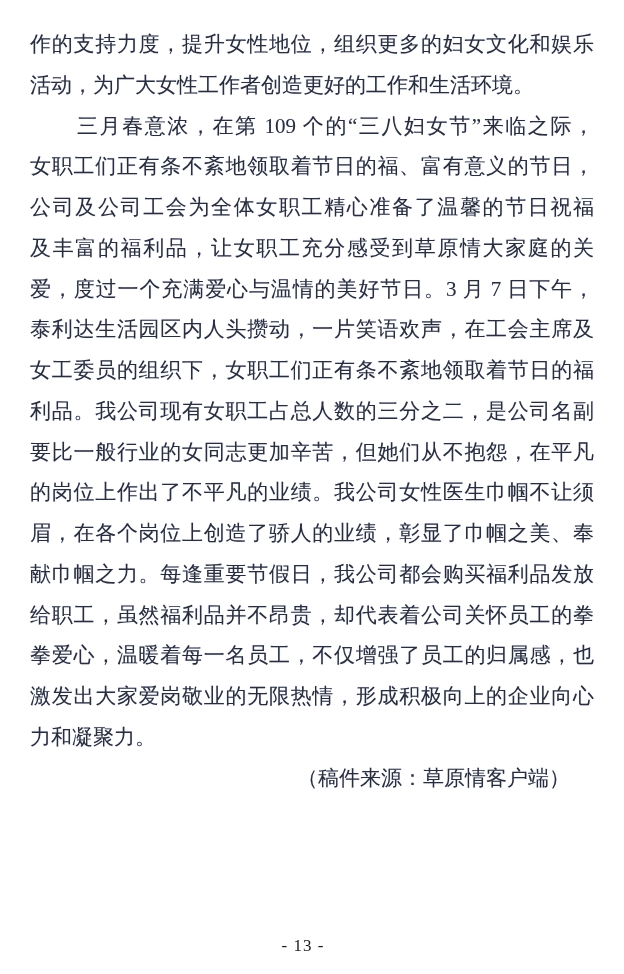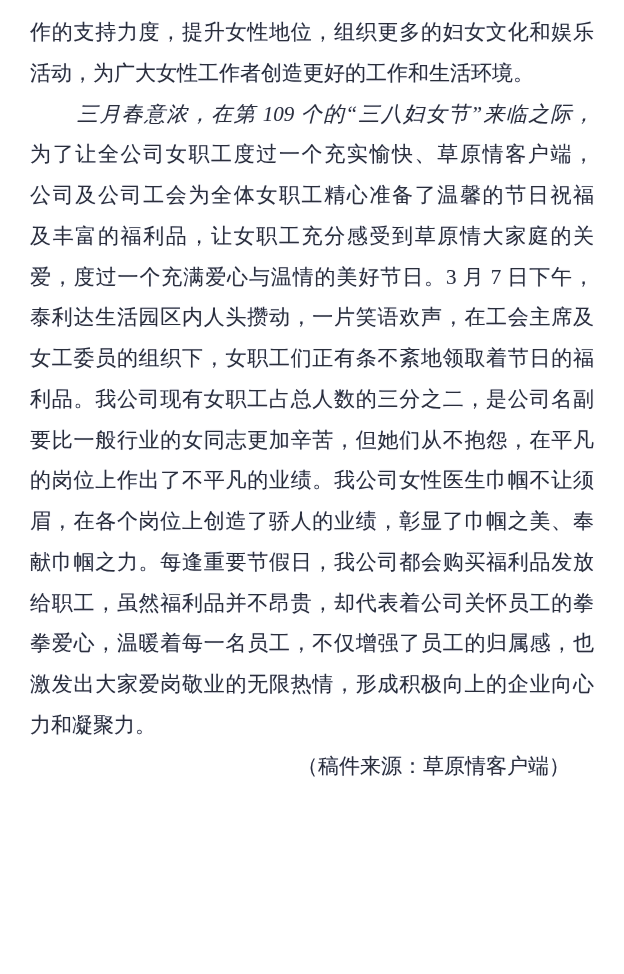--- a/index.html
+++ b/index.html
@@ -9,37 +9,36 @@
     height: 974px;
     margin: 0 auto;
     background: var(--background, #ffffff);
     overflow: hidden;
     font-family: "Liberation Serif", "DejaVu Serif", serif;
     color: var(--text, #2a2e3a);
   }
   .body-text {
     position: absolute;
     left: 30px;
-    top: 12px;
+    top: 24px;
     width: 564px;
     font-size: 21px;
     line-height: 40.75px;
     text-shadow: 0 0 1px rgba(90, 105, 200, 0.30);
   }
   .line {
     text-align: justify;
     text-align-last: justify;
   }
   .line.para-end {
     text-align: right;
     text-align-last: left;
   }
   .line.indent {
     text-indent: 47px;
-    font-style: italic;
   }
   .line.attribution {
     text-align: right;
     text-align-last: right;
     padding-right: 24px;
   }
   .page-number {
     position: absolute;
     top: 936px;
     left: 0;
@@ -51,30 +50,31 @@
   }
 </style>
 </head>
 <body>
 
 <div class="page">
   <div class="body-text">
     <div class="line">作的支持力度，提升女性地位，组织更多的妇女文化和娱乐</div>
     <div class="line para-end">活动，为广大女性工作者创造更好的工作和生活环境。</div>
     <div class="line indent">三月春意浓，在第 109 个的“三八妇女节”来临之际，</div>
-    <div class="line">为了让全公司女职工度过一个充实愉快、草原情客户端，</div>
+    <div class="line">女职工们正有条不紊地领取着节日的福、富有意义的节日，</div>
     <div class="line">公司及公司工会为全体女职工精心准备了温馨的节日祝福</div>
     <div class="line">及丰富的福利品，让女职工充分感受到草原情大家庭的关</div>
     <div class="line">爱，度过一个充满爱心与温情的美好节日。3 月 7 日下午，</div>
     <div class="line">泰利达生活园区内人头攒动，一片笑语欢声，在工会主席及</div>
     <div class="line">女工委员的组织下，女职工们正有条不紊地领取着节日的福</div>
     <div class="line">利品。我公司现有女职工占总人数的三分之二，是公司名副</div>
     <div class="line">要比一般行业的女同志更加辛苦，但她们从不抱怨，在平凡</div>
     <div class="line">的岗位上作出了不平凡的业绩。我公司女性医生巾帼不让须</div>
     <div class="line">眉，在各个岗位上创造了骄人的业绩，彰显了巾帼之美、奉</div>
     <div class="line">献巾帼之力。每逢重要节假日，我公司都会购买福利品发放</div>
     <div class="line">给职工，虽然福利品并不昂贵，却代表着公司关怀员工的拳</div>
     <div class="line">拳爱心，温暖着每一名员工，不仅增强了员工的归属感，也</div>
     <div class="line">激发出大家爱岗敬业的无限热情，形成积极向上的企业向心</div>
     <div class="line para-end">力和凝聚力。</div>
     <div class="line attribution">（稿件来源：草原情客户端）</div>
   </div>
+  <div class="page-number">- 13 -</div>
 </div>
 
 </body></html>

